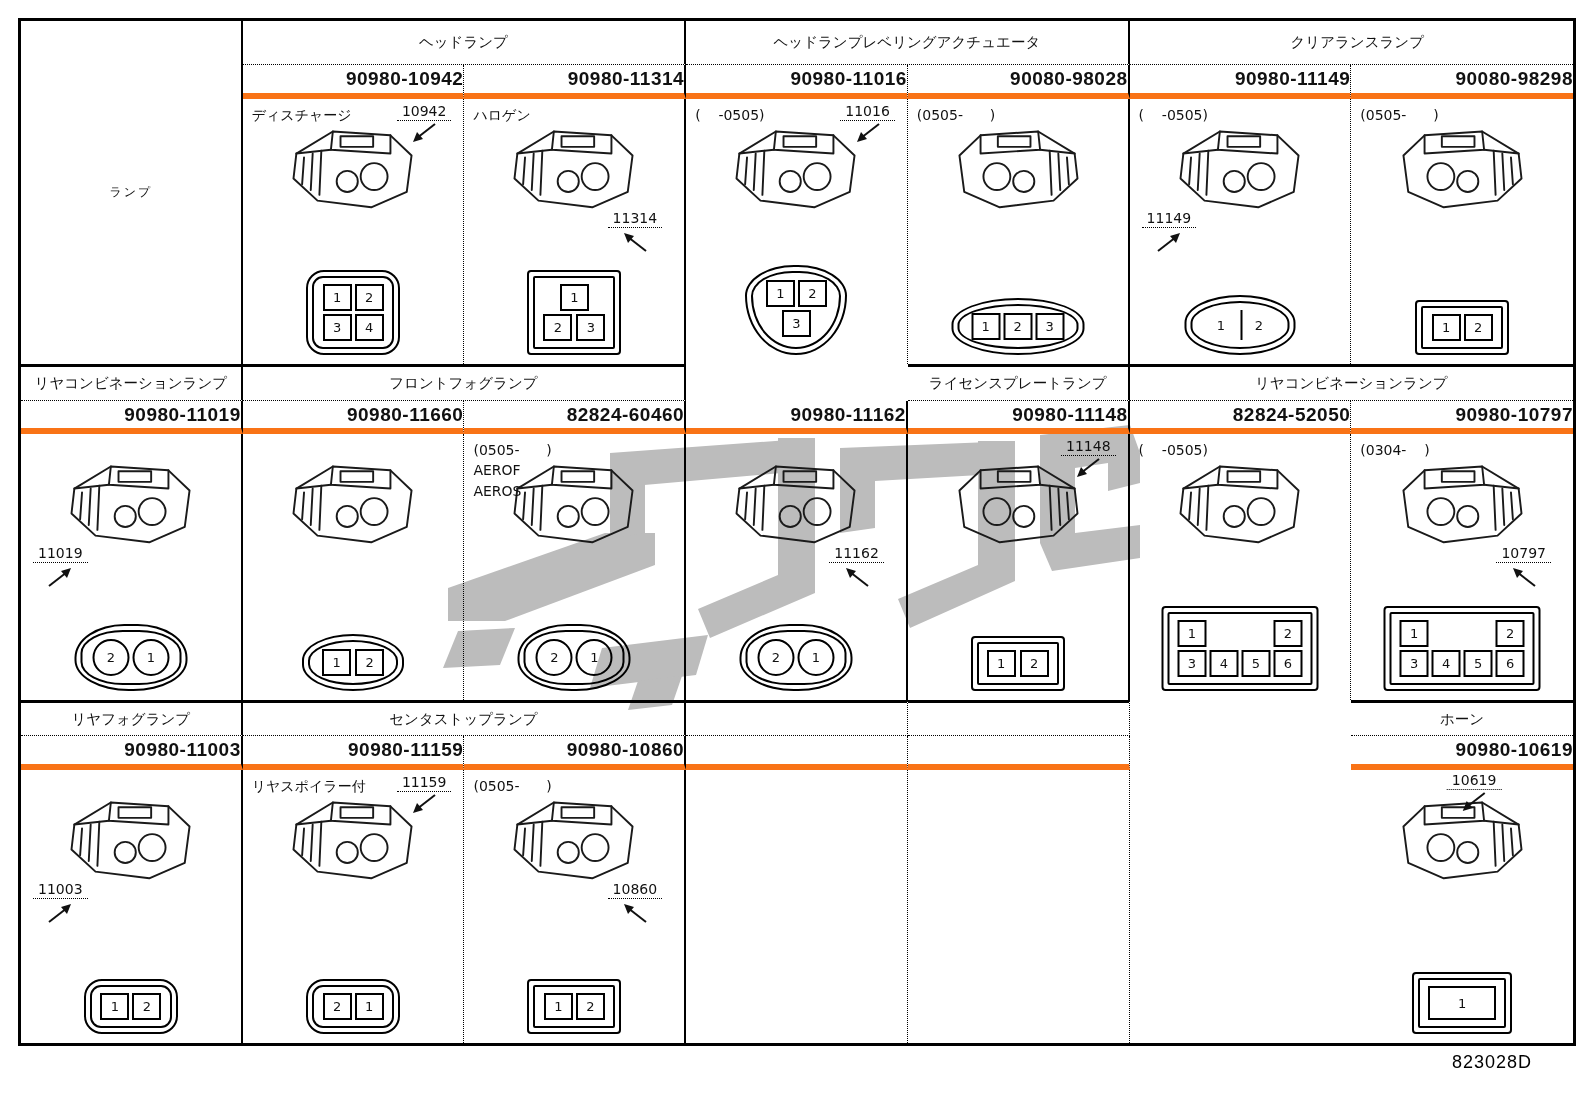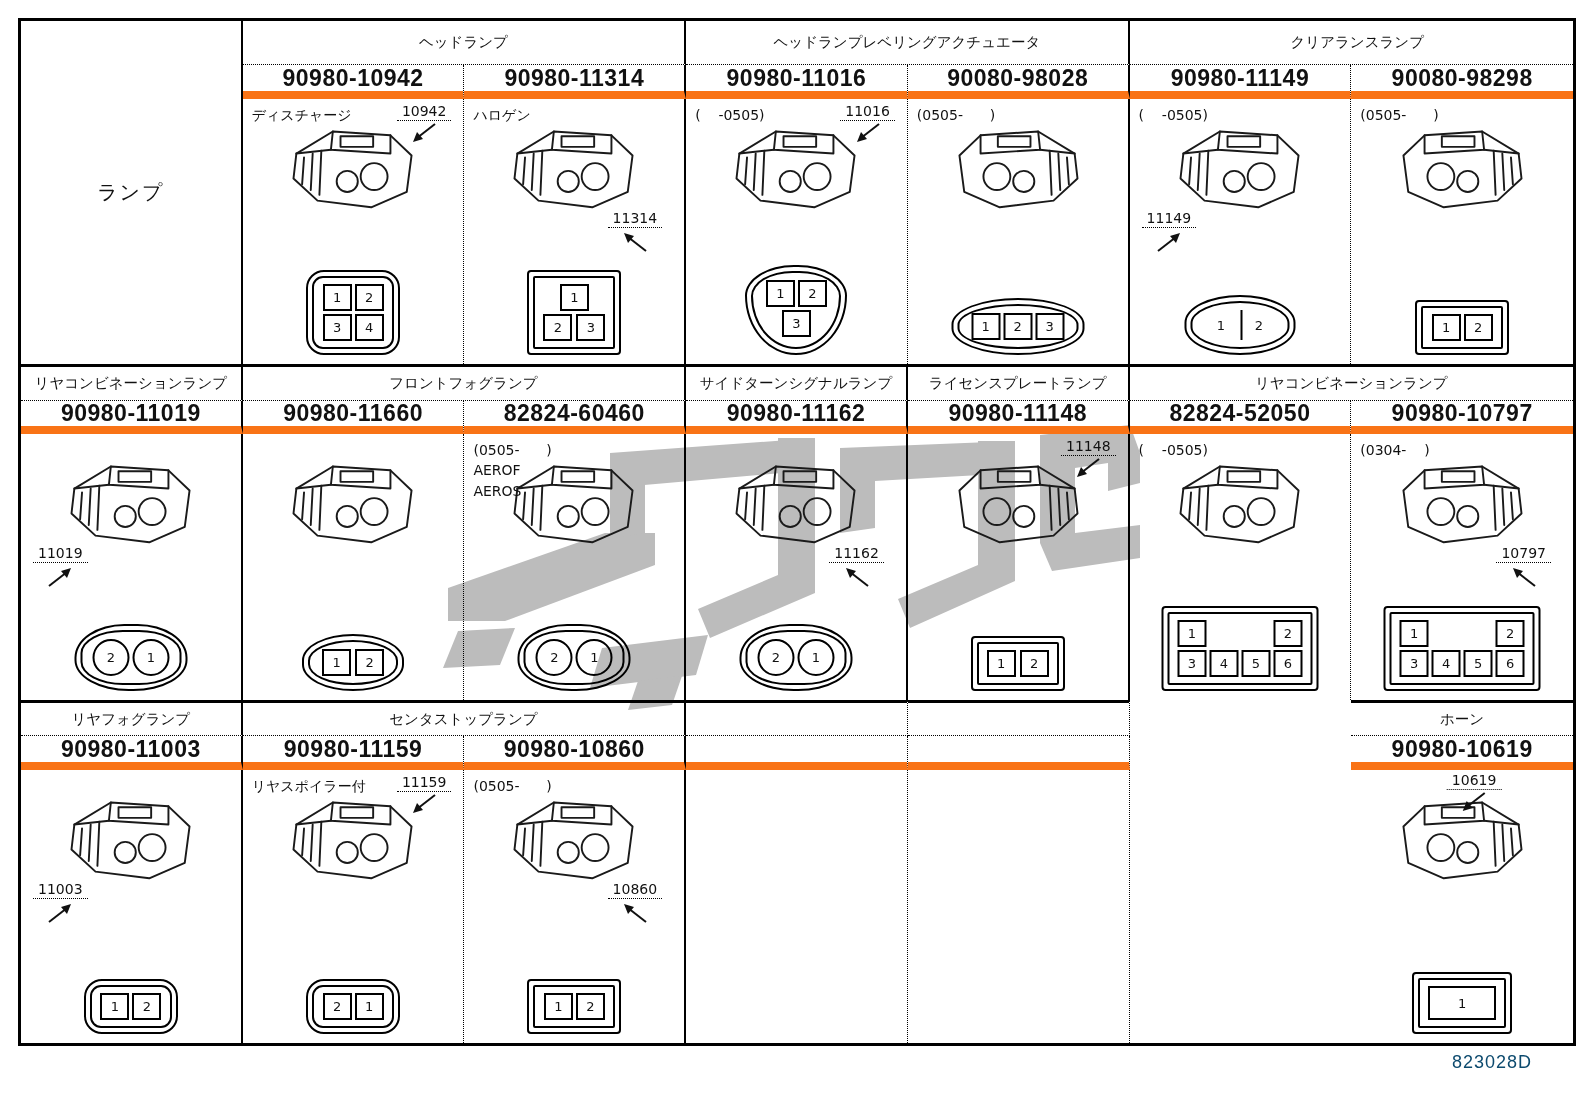--- a/index.html
+++ b/index.html
@@ -9,25 +9,25 @@
   .wm{position:absolute;left:440px;top:413px;z-index:0;}
   
   .conn-grid{position:absolute;left:18px;top:18px;width:1552px;height:1022px;
     border:3px solid #000;display:grid;z-index:1;background:transparent;
     grid-template-columns:repeat(7,1fr);
     grid-template-rows:44px 34px 265px 37px 33px 266px 36px 34px 1fr;}
   .cell{position:relative;overflow:hidden;background:transparent;}
   .hdr{display:flex;align-items:center;justify-content:center;
        font-size:14.5px;border-bottom:1px dotted #000;}
   .band-top{border-top:3px solid #000;}
-  .part{display:flex;align-items:center;justify-content:center;
-        font-size:23px;font-weight:bold;letter-spacing:.5px;
-        border-bottom:8px solid #f97316;font-family:"Liberation Sans",sans-serif;}
+  .part{display:flex;align-items:center;justify-content:flex-end;
+        font-size:19px;font-weight:bold;letter-spacing:.5px;
+        border-bottom:6px solid #f97316;font-family:"Liberation Sans",sans-serif;}
   .lamp-cell,.misc-cell{display:flex;align-items:center;justify-content:center;
-        font-size:20px;letter-spacing:2px;}
+        font-size:12px;letter-spacing:2px;}
   .note{position:absolute;top:6px;left:9px;font-size:14px;line-height:1.45;
         white-space:pre;z-index:3;}
   .iso{position:absolute;top:20px;left:50%;transform:translateX(-50%);z-index:2;}
   .iso.flip{transform:translateX(-50%) scaleX(-1);}
   
   .callout{position:absolute;z-index:4;font-size:14px;line-height:1;}
   .co-text{border-bottom:1px dotted #000;padding:0 5px 2px;display:inline-block;}
   .co-arrow{display:block;margin:1px auto 0;}
   .co-top{top:5px;right:12px;text-align:right;}
   .co-topc{top:3px;left:50%;transform:translateX(-28%);text-align:center;}
@@ -51,21 +51,21 @@
   .front.wide .front-in{min-width:116px;}
   .prow{display:flex;gap:3px;justify-content:center;align-items:center;}
   .prow.spread{justify-content:space-between;width:100%;}
   .pin{font-size:13px;display:flex;align-items:center;justify-content:center;}
   .pin.box{width:25px;height:23px;border:2px solid #000;}
   .pin.circle{width:33px;height:33px;border:2px solid #000;border-radius:50%;}
   .pin.bar{width:33px;height:30px;border:none;border-left:2px solid #000;}
   .prow .pin.bar:first-child{border-left:none;}
   .pin.widepin{width:64px;height:30px;border:2px solid #000;}
   .doc-code{position:absolute;left:1452px;top:1052px;font-size:18px;
-            letter-spacing:1px;color:#0c4a6e;z-index:2;
+            letter-spacing:1px;color:#000000;z-index:2;
             font-family:"Liberation Sans",sans-serif;}
 </style>
 </head>
 <body>
 
 <svg class="wm" width="700" height="300" viewBox="0 0 700 300">
   <g class="wm-shapes" fill="#bcbcbc" stroke="none">
     <path d="M8,175 L165,120 L215,120 L215,152 L65,208 L8,208 Z" fill="#bcbcbc"></path>
     <path d="M18,218 L75,215 L60,252 L3,255 Z" fill="#bcbcbc"></path>
     <path d="M170,40 L375,25 L375,57 L170,75 Z" fill="#bcbcbc"></path>
@@ -281,23 +281,20 @@
           </div>
         </div>
       </div>
     </div>
     <div class="cell hdr band-top" style="grid-area: 4 / 1 / auto / span 1; border-right: 2px solid rgb(0, 0, 0);">
       <span>リヤコンビネーションランプ</span>
     </div>
     <div class="cell hdr band-top" style="grid-area: 4 / 2 / auto / span 2; border-right: 2px solid rgb(0, 0, 0);">
       <span>フロントフォグランプ</span>
     </div>
-    <div class="cell hdr band-top" style="grid-area: 4 / 4 / auto / span 1; border-right: 2px solid rgb(0, 0, 0);">
-      <span>サイドターンシグナルランプ</span>
-    </div>
     <div class="cell hdr band-top" style="grid-area: 4 / 5 / auto / span 1; border-right: 2px solid rgb(0, 0, 0);">
       <span>ライセンスプレートランプ</span>
     </div>
     <div class="cell hdr band-top" style="grid-area: 4 / 6 / auto / span 2;">
       <span>リヤコンビネーションランプ</span>
     </div>
     <div class="cell part" style="grid-area: 5 / 1; border-right: 2px solid rgb(0, 0, 0);">
       <span>90980-11019</span>
     </div>
     <div class="cell draw" style="grid-area: 6 / 1; border-right: 2px solid rgb(0, 0, 0);">

